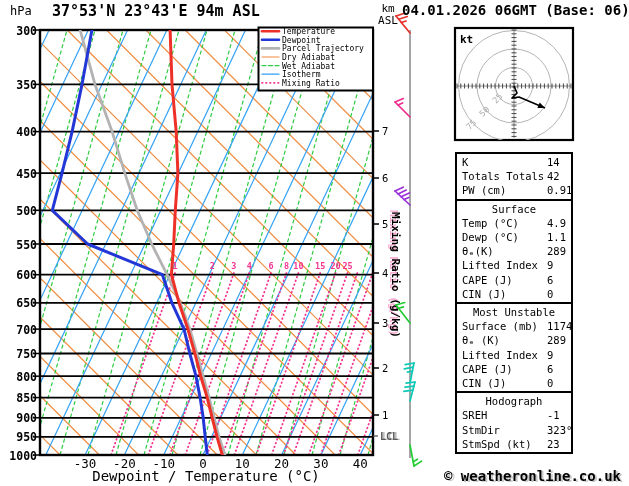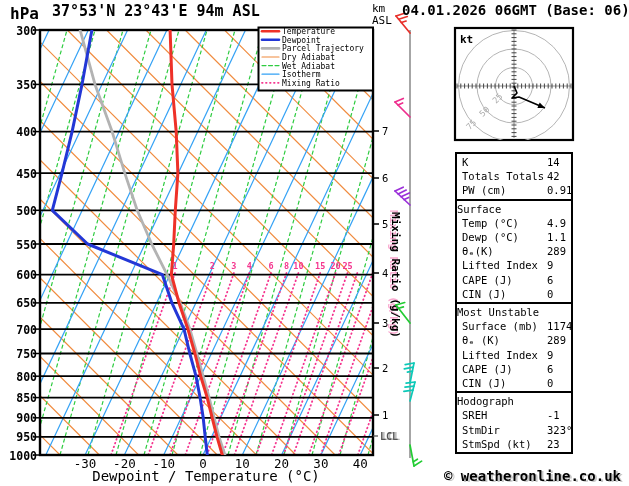--- a/index.html
+++ b/index.html
@@ -1,26 +1,26 @@
 <!DOCTYPE html>
 <html><head>
 <meta charset="utf-8">
 <style>
   html,body{margin:0;padding:0;background:#fff}
   .stage{position:relative;width:629px;height:486px;background:#fff;color:#000;
          font-family:"DejaVu Sans Mono",monospace;overflow:hidden}
   svg text{font-family:"DejaVu Sans Mono",monospace}
-  .hpa{position:absolute;left:10px;top:4px;font-size:16px;font-weight:bold}
+  .hpa{position:absolute;left:10px;top:4px;font-size:12px;font-weight:normal}
   .title{position:absolute;left:52px;top:2px;font-size:15px;font-weight:bold;white-space:pre}
   .date{position:absolute;left:402px;top:2px;font-size:14px;font-weight:bold;white-space:pre}
-  .kmasl{position:absolute;left:372px;top:3px;width:32px;text-align:left;font-size:11px;line-height:12px}
+  .kmasl{position:absolute;left:372px;top:3px;width:32px;text-align:center;font-size:11px;line-height:12px}
   .stats{position:absolute;left:455px;top:152px;width:118px;font-size:10.5px}
   .sg{border:2px solid #000;background:#fff;padding:1px 0}
   .sg + .sg{margin-top:-2px}
-  .sg .hd{text-align:left;line-height:14.2px}
+  .sg .hd{text-align:center;line-height:14.2px}
   .sg .row{position:relative;padding-left:5px;line-height:14.2px;white-space:pre}
   .sg .row .val{position:absolute;left:90px;top:0}
   .footer{position:absolute;left:444px;top:468px;font-size:14px;font-weight:bold;
           text-shadow:2px 1px 0 #c9c9c9}
 </style>
 </head>
 <body>
 
 <div class="stage">
   <svg id="chart" width="629" height="486" viewBox="0 0 629 486">

